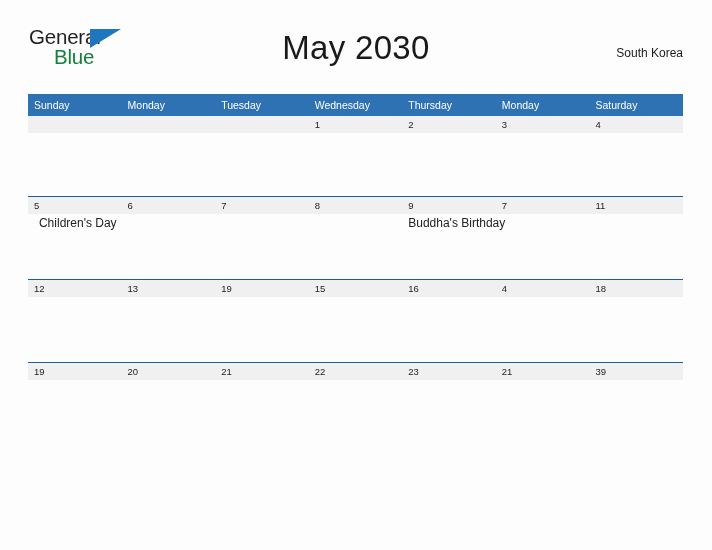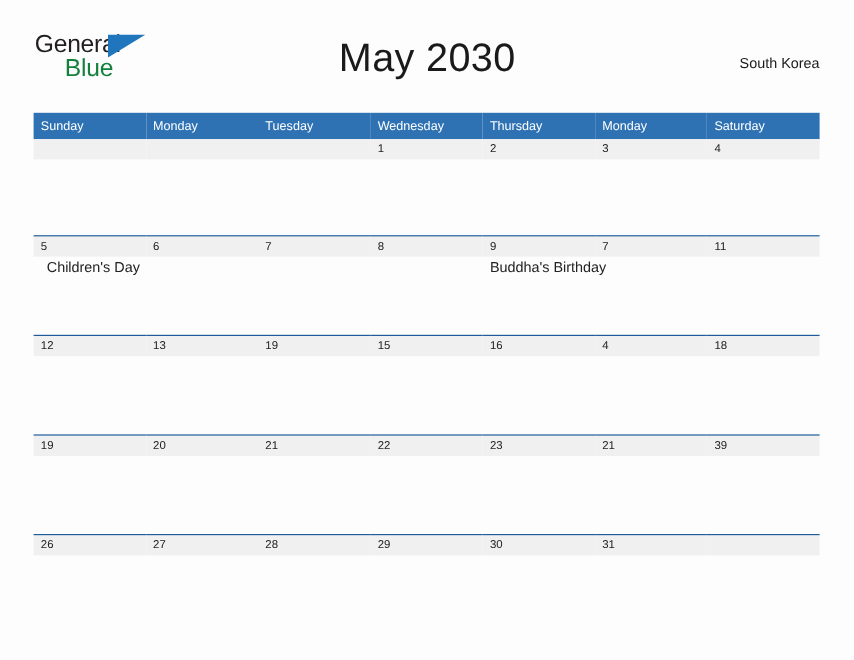--- a/index.html
+++ b/index.html
@@ -246,29 +246,20 @@
         </tr>
         <tr>
           <td class="event"></td>
           <td class="event"></td>
           <td class="event"></td>
           <td class="event"></td>
           <td class="event"></td>
           <td class="event"></td>
           <td class="event"></td>
         </tr>
-        <tr>
-          <td class="daynum">26</td>
-          <td class="daynum">27</td>
-          <td class="daynum">28</td>
-          <td class="daynum">29</td>
-          <td class="daynum">30</td>
-          <td class="daynum">31</td>
-          <td class="daynum"></td>
-        </tr>
         <tr class="eventrow-last">
           <td class="event"></td>
           <td class="event"></td>
           <td class="event"></td>
           <td class="event"></td>
           <td class="event"></td>
           <td class="event"></td>
           <td class="event"></td>
         </tr>
       </tbody>

